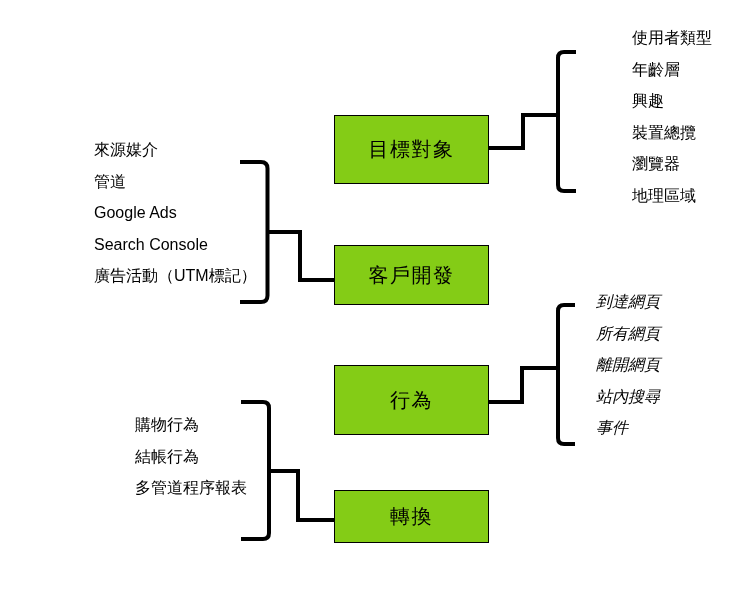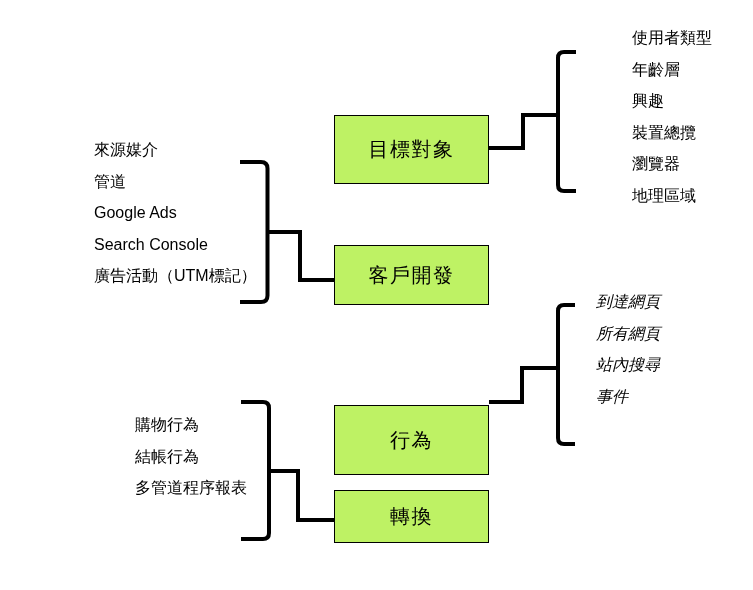--- a/index.html
+++ b/index.html
@@ -29,30 +29,30 @@
   }
   .connector-layer path.thick {
     stroke-width: 4;
     stroke-linejoin: miter;
     stroke-linecap: butt;
   }
   .node {
     position: absolute;
     box-sizing: border-box;
     border: 1.5px solid #000000;
-    background: #bef264;
+    background: #84cc16;
     display: flex;
     align-items: center;
     justify-content: center;
     font-size: 20px;
     letter-spacing: 1.5px;
   }
   .node-audience    { left: 334px; top: 115px; width: 155px; height: 69px; }
   .node-acquisition { left: 334px; top: 245px; width: 155px; height: 60px; }
-  .node-behavior    { left: 334px; top: 365px; width: 155px; height: 70px; margin-top: 40px; }
+  .node-behavior    { left: 334px; top: 365px; width: 155px; height: 70px; }
   .node-conversion  { left: 334px; top: 490px; width: 155px; height: 53px; }
   .side-list {
     position: absolute;
     font-size: 16px;
     line-height: 31.6px;
     white-space: nowrap;
   }
   .list-audience    { left: 632px; top: 22px;  }
   .list-acquisition { left: 46px;  top: 134px; margin-left: 48px; }
   .list-behavior    { left: 596px; top: 286px; font-style: italic; }
@@ -104,20 +104,21 @@
     <div>來源媒介</div>
     <div>管道</div>
     <div>Google Ads</div>
     <div>Search Console</div>
     <div>廣告活動（UTM標記）</div>
   </div>
 
   <div class="side-list list-behavior">
     <div>到達網頁</div>
     <div>所有網頁</div>
+    <div>離開網頁</div>
     <div>站內搜尋</div>
     <div>事件</div>
   </div>
 
   <div class="side-list list-conversion">
     <div>購物行為</div>
     <div>結帳行為</div>
     <div>多管道程序報表</div>
   </div>
 

